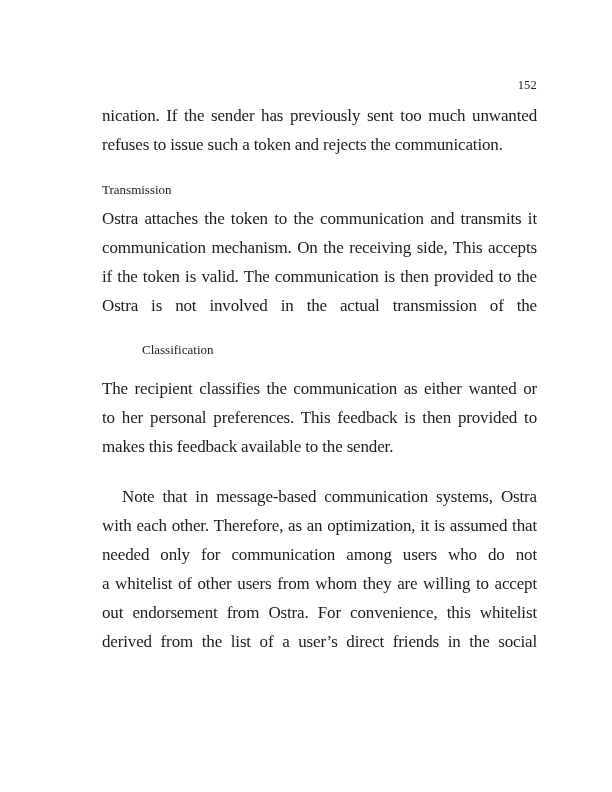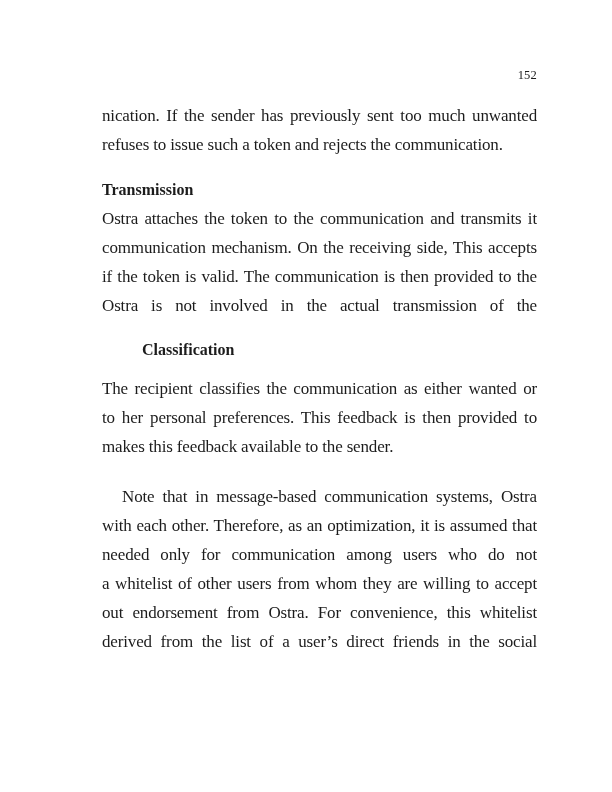--- a/index.html
+++ b/index.html
@@ -11,21 +11,21 @@
     position: relative;
     width: 612px;
     height: 792px;
     background: #ffffff;
     overflow: hidden;
     font-family: "Liberation Serif", "DejaVu Serif", serif;
     color: #1c1c1c;
   }
   .page-number {
     position: absolute;
-    top: 69px;
+    top: 79px;
     right: 75px;
     font-size: 12.5px;
     line-height: 12px;
     letter-spacing: 0.2px;
   }
   .content {
     position: absolute;
     left: 102px;
     top: 0;
     width: 435px;
@@ -40,22 +40,22 @@
     overflow: hidden;
     white-space: normal;
   }
   .line.last {
     text-align-last: left;
   }
   .line.indent {
     text-indent: 20px;
   }
   .heading {
-    font-size: 16px;
-    font-weight: bold;
+    font-size: 13px;
+    font-weight: normal;
     line-height: 29px;
     height: 29px;
     letter-spacing: 0;
   }
   .block-0 { margin-top: 101px; }
   .block-1 { margin-top: 16px; }
   .block-2 { margin-top: 0; }
   .block-3 { margin-top: 15px; margin-left: 40px; }
   .block-4 { margin-top: 10px; }
   .block-5 { margin-top: 21px; }

